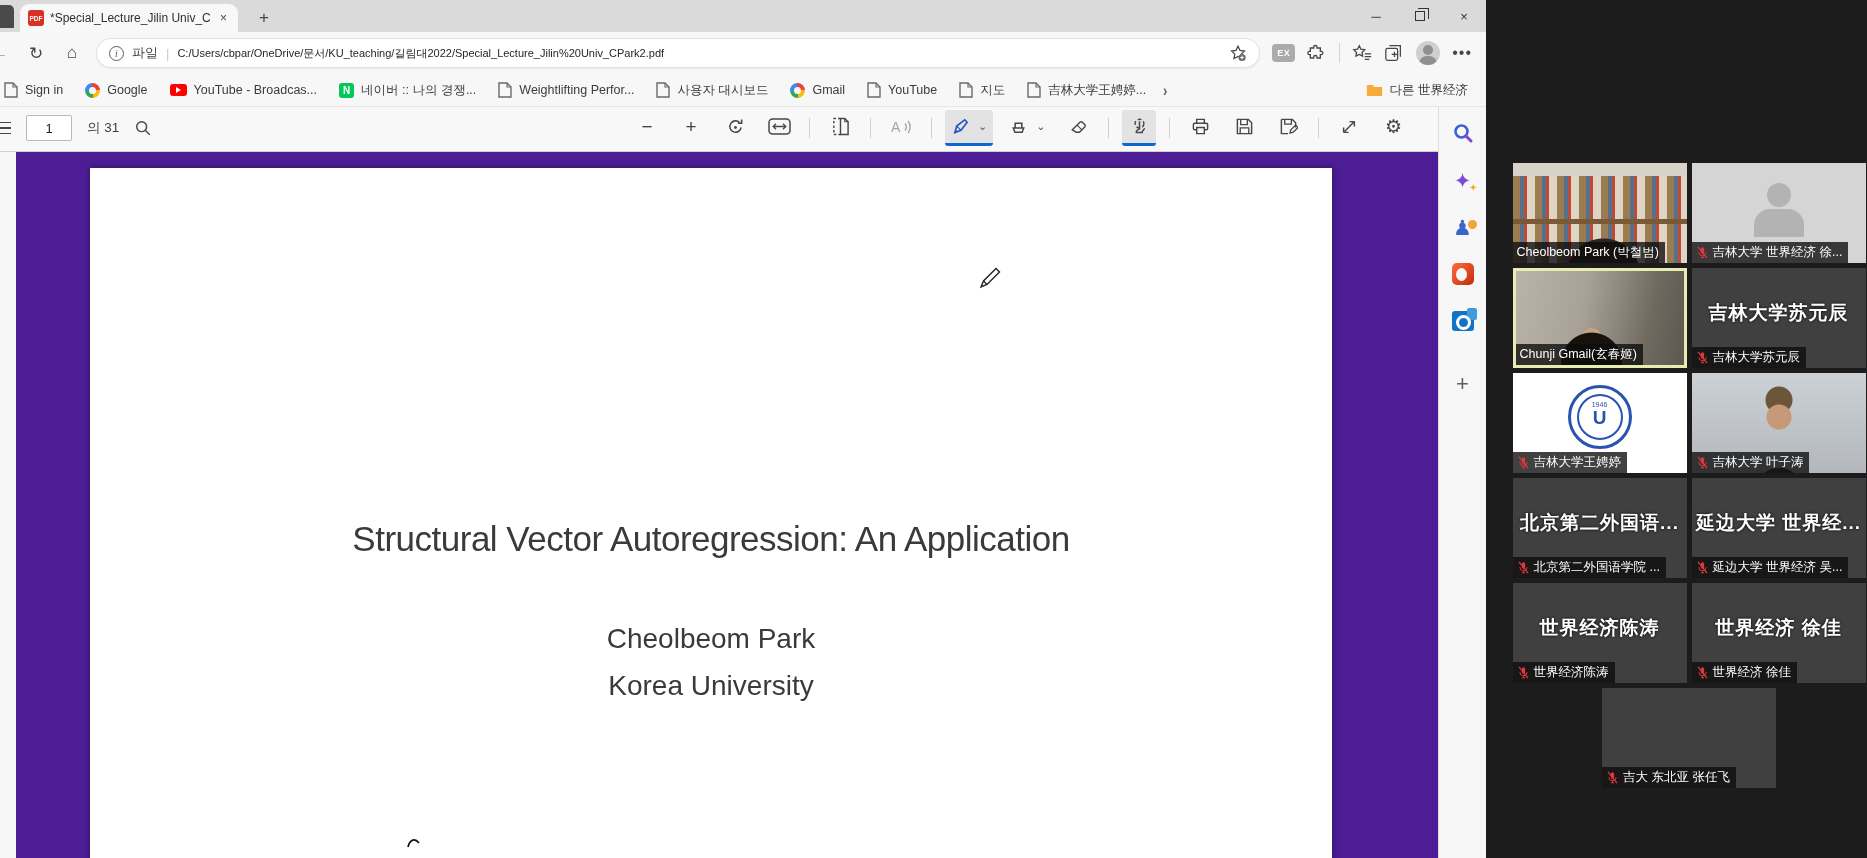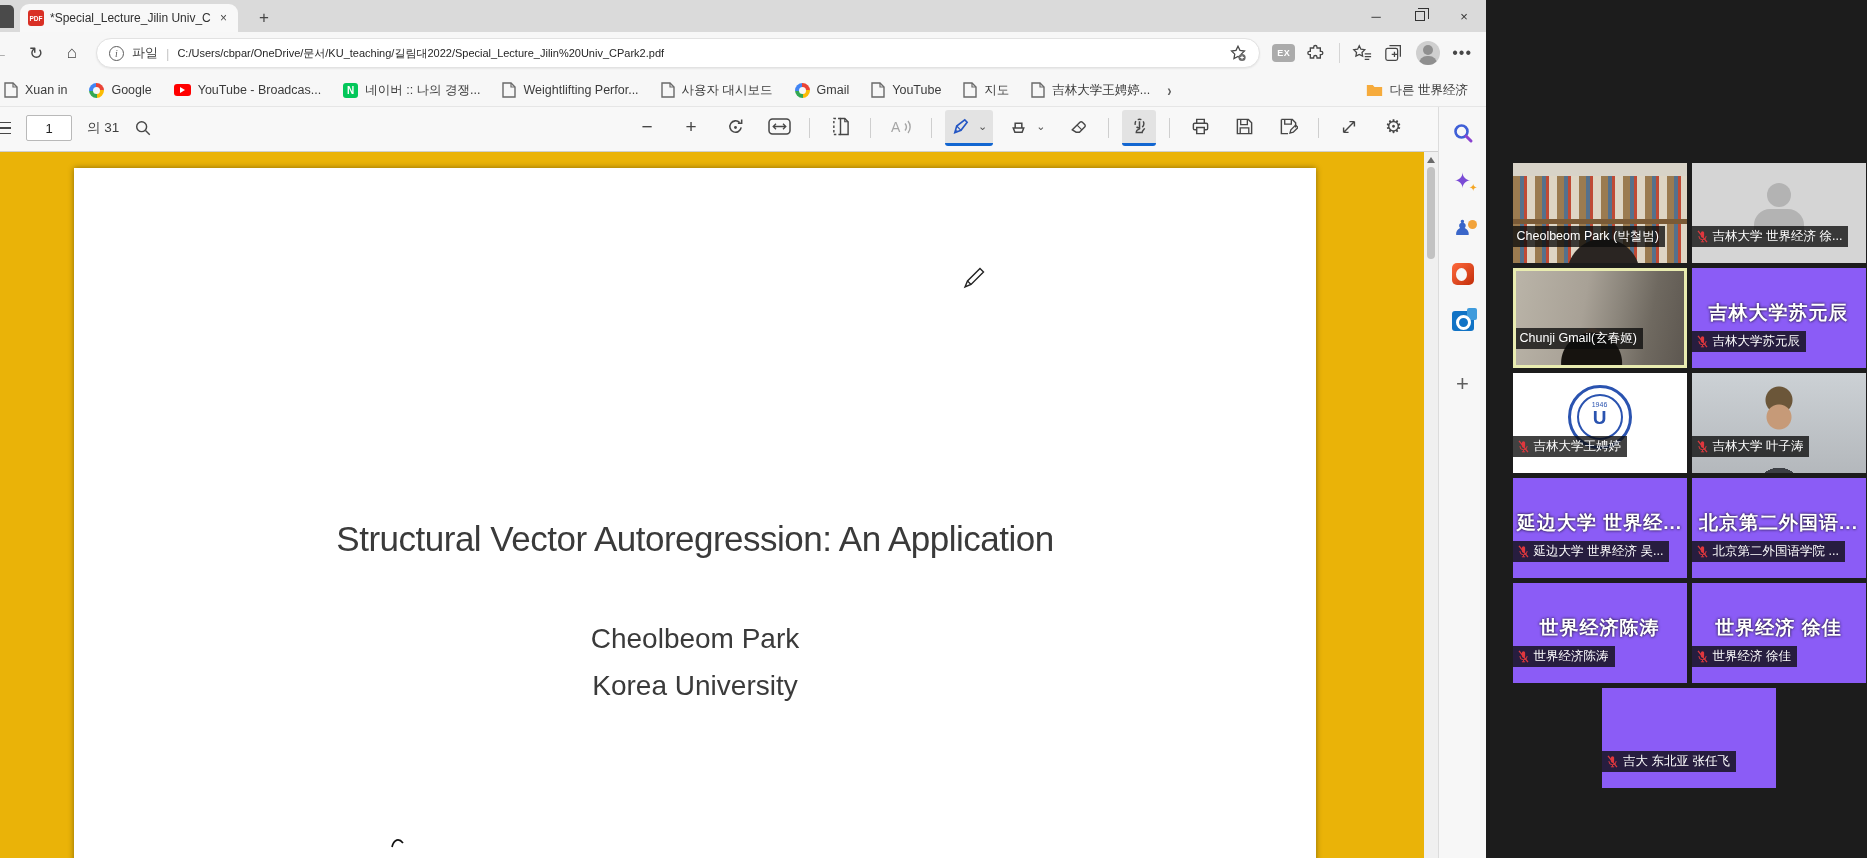--- a/index.html
+++ b/index.html
@@ -68,21 +68,21 @@
   #pt-center { position:absolute; left:630px; top:0; height:42px; display:flex; align-items:center; gap:10px; }
   .tbtn { height:36px; min-width:34px; display:flex; align-items:center; justify-content:center; padding:0 4px; border-bottom:3px solid transparent; border-radius:3px; }
   .tbtn.sel, .tcombo.sel { background:#e3e3e3; border-bottom:3px solid #1266d1; }
   .tcombo { height:36px; display:flex; align-items:center; padding:0 6px; gap:8px; border-bottom:3px solid transparent; border-radius:3px; }
   .tsep { width:1px; height:20px; background:#cfcfcf; margin:0 3px; }
   .tglyph { font-size:19px; color:#474747; line-height:1; }
   .chev { font-size:11px; color:#555; }
   .gear { font-size:19px; color:#474747; }
 
   
-  #pdfarea { position:absolute; left:0; top:152px; width:1438px; height:706px; background:#eab308; overflow:hidden; }
+  #pdfarea { position:absolute; left:16px; top:152px; width:1438px; height:706px; background:#4c1d95; overflow:hidden; }
   #pdf-page { position:absolute; left:74px; top:16px; width:1242px; height:760px; background:#fff; box-shadow:0 0 6px rgba(0,0,0,.4); }
   .slide-title { position:absolute; top:348px; left:0; width:100%; text-align:center; font-size:35px; line-height:45px; color:#3a3a3a; letter-spacing:-.5px; }
   .slide-author { position:absolute; top:455px; left:0; width:100%; text-align:center; font-size:28px; color:#3a3a3a; }
   .slide-affil { position:absolute; top:502px; left:0; width:100%; text-align:center; font-size:28px; color:#3a3a3a; }
   #pencil-cursor { position:absolute; left:888px; top:98px; width:24px; height:24px; }
   #ink-stroke { position:absolute; left:316px; top:668px; }
   #pdf-scroll { position:absolute; right:0; top:0; width:14px; height:100%; background:#f0f0f0; }
   #pdf-scroll .arr { width:0; height:0; margin:5px auto 4px; border-left:4px solid transparent; border-right:4px solid transparent; border-bottom:6px solid #6a6a6a; }
   #pdf-scroll .thumb { width:8px; margin:0 auto; height:92px; background:#c2c2c2; border-radius:4px; }
 
@@ -96,23 +96,23 @@
   .ic-office { width:22px; height:22px; border-radius:5px; background:linear-gradient(135deg,#ff6a3d,#c22e0a); position:relative; }
   .ic-office::after { content:""; position:absolute; left:4px; top:5px; width:11px; height:13px; border-radius:50%; background:#f7f7f7; }
   .ic-outlook { width:22px; height:20px; background:#1173c5; border-radius:3px; position:relative; }
   .ic-outlook::before { content:""; position:absolute; right:-3px; top:-3px; width:10px; height:12px; background:#3f9bdc; border-radius:2px; }
   .ic-outlook::after { content:""; position:absolute; left:4px; top:4px; width:9px; height:9px; border:3px solid #fff; border-radius:50%; }
   .ic-plus { font-size:22px; color:#5f5f5f; line-height:1; }
 
   
   #meeting { position:absolute; left:1486px; top:0; width:381px; height:858px; background:#1c1c1c; }
   #tiles { position:absolute; left:24px; top:163px; width:358px; display:flex; flex-wrap:wrap; gap:5px; justify-content:center; }
-  .tile { position:relative; width:174px; height:100px; background:#8b5cf6; overflow:hidden; flex:0 0 auto; }
+  .tile { position:relative; width:174px; height:100px; background:#404040; overflow:hidden; flex:0 0 auto; }
   .tile.active { border:3px solid #e9ecb0; }
-  .tile-label { position:absolute; left:0; bottom:16px; max-width:100%; display:flex; align-items:center; gap:4px;
+  .tile-label { position:absolute; left:0; bottom:0; max-width:100%; display:flex; align-items:center; gap:4px;
     background:rgba(12,12,12,.78); color:#fff; font-size:12.5px; padding:2px 6px 2px 4px; white-space:nowrap; overflow:hidden; }
   .center-name { position:absolute; inset:0 0 10px 0; display:flex; align-items:center; justify-content:center;
     color:#fff; font-weight:bold; font-size:19px; letter-spacing:1px; text-shadow:0 0 3px #000; }
   .mic-off { flex:0 0 auto; }
 
   .video-bookshelf { background:
     radial-gradient(circle at 52% 112%, #2a2522 0 36px, rgba(0,0,0,0) 37px),
     linear-gradient(#d8d3c8 0 13px, rgba(0,0,0,0) 13px),
     linear-gradient(rgba(0,0,0,0) 0 56px, #7a5a36 56px 61px, rgba(0,0,0,0) 61px),
     repeating-linear-gradient(90deg,#9b7b50 0 7px,#55718c 7px 11px,#bf4a35 11px 14px,#ded5c4 14px 22px); }
@@ -192,21 +192,21 @@
       <span class="more-dots">•••</span>
     </div>
 
     <div id="bookmarksbar">
       <span id="bm-items" style="display:flex;align-items:center;">
           <span class="bm bm-clip">
             <svg width="14" height="16" viewBox="0 0 14 16">
               <path d="M1 1h8l4 4v10H1z" fill="none" stroke="#6a6a6a" stroke-width="1.4"></path>
               <path d="M9 1v4h4" fill="none" stroke="#6a6a6a" stroke-width="1.2"></path>
             </svg>
-            <span class="bm-label">Xuan in</span>
+            <span class="bm-label">Sign in</span>
           </span>
           <span class="bm">
             <span class="ic-google"></span>
             <span class="bm-label">Google</span>
           </span>
           <span class="bm">
             <span class="ic-youtube"></span>
             <span class="bm-label">YouTube - Broadcas...</span>
           </span>
           <span class="bm">
@@ -484,41 +484,41 @@
             <svg class="mic-off" width="13" height="13" viewBox="0 0 16 16">
               <rect x="6" y="1.5" width="4" height="8" rx="2" fill="#e0383e"></rect>
               <path d="M3.5 7.5a4.5 4.5 0 0 0 9 0" stroke="#e0383e" fill="none" stroke-width="1.2"></path>
               <path d="M8 12v2.5M6 14.5h4" stroke="#e0383e" stroke-width="1.2"></path>
               <path d="M2.5 1L13.5 15" stroke="#e0383e" stroke-width="1.6"></path>
             </svg>
             <span>吉林大学 叶子涛</span>
           </div>
         </div>
         <div class="tile">
+          <div class="center-name">北京第二外国语...</div>
+          <div class="tile-label">
+            <svg class="mic-off" width="13" height="13" viewBox="0 0 16 16">
+              <rect x="6" y="1.5" width="4" height="8" rx="2" fill="#e0383e"></rect>
+              <path d="M3.5 7.5a4.5 4.5 0 0 0 9 0" stroke="#e0383e" fill="none" stroke-width="1.2"></path>
+              <path d="M8 12v2.5M6 14.5h4" stroke="#e0383e" stroke-width="1.2"></path>
+              <path d="M2.5 1L13.5 15" stroke="#e0383e" stroke-width="1.6"></path>
+            </svg>
+            <span>北京第二外国语学院 ...</span>
+          </div>
+        </div>
+        <div class="tile">
           <div class="center-name">延边大学 世界经...</div>
           <div class="tile-label">
             <svg class="mic-off" width="13" height="13" viewBox="0 0 16 16">
               <rect x="6" y="1.5" width="4" height="8" rx="2" fill="#e0383e"></rect>
               <path d="M3.5 7.5a4.5 4.5 0 0 0 9 0" stroke="#e0383e" fill="none" stroke-width="1.2"></path>
               <path d="M8 12v2.5M6 14.5h4" stroke="#e0383e" stroke-width="1.2"></path>
               <path d="M2.5 1L13.5 15" stroke="#e0383e" stroke-width="1.6"></path>
             </svg>
             <span>延边大学 世界经济 吴...</span>
-          </div>
-        </div>
-        <div class="tile">
-          <div class="center-name">北京第二外国语...</div>
-          <div class="tile-label">
-            <svg class="mic-off" width="13" height="13" viewBox="0 0 16 16">
-              <rect x="6" y="1.5" width="4" height="8" rx="2" fill="#e0383e"></rect>
-              <path d="M3.5 7.5a4.5 4.5 0 0 0 9 0" stroke="#e0383e" fill="none" stroke-width="1.2"></path>
-              <path d="M8 12v2.5M6 14.5h4" stroke="#e0383e" stroke-width="1.2"></path>
-              <path d="M2.5 1L13.5 15" stroke="#e0383e" stroke-width="1.6"></path>
-            </svg>
-            <span>北京第二外国语学院 ...</span>
           </div>
         </div>
         <div class="tile">
           <div class="center-name">世界经济陈涛</div>
           <div class="tile-label">
             <svg class="mic-off" width="13" height="13" viewBox="0 0 16 16">
               <rect x="6" y="1.5" width="4" height="8" rx="2" fill="#e0383e"></rect>
               <path d="M3.5 7.5a4.5 4.5 0 0 0 9 0" stroke="#e0383e" fill="none" stroke-width="1.2"></path>
               <path d="M8 12v2.5M6 14.5h4" stroke="#e0383e" stroke-width="1.2"></path>
               <path d="M2.5 1L13.5 15" stroke="#e0383e" stroke-width="1.6"></path>

